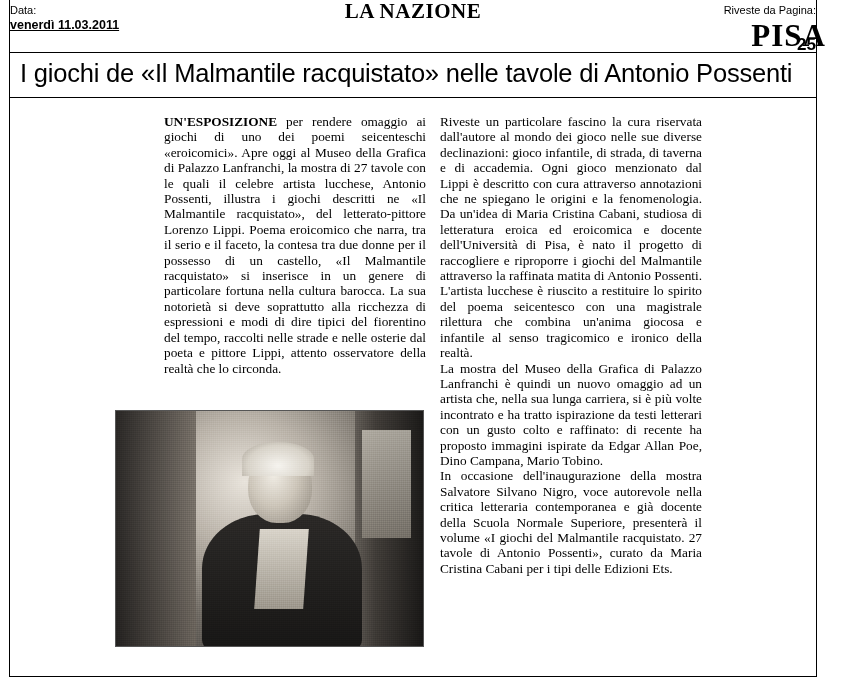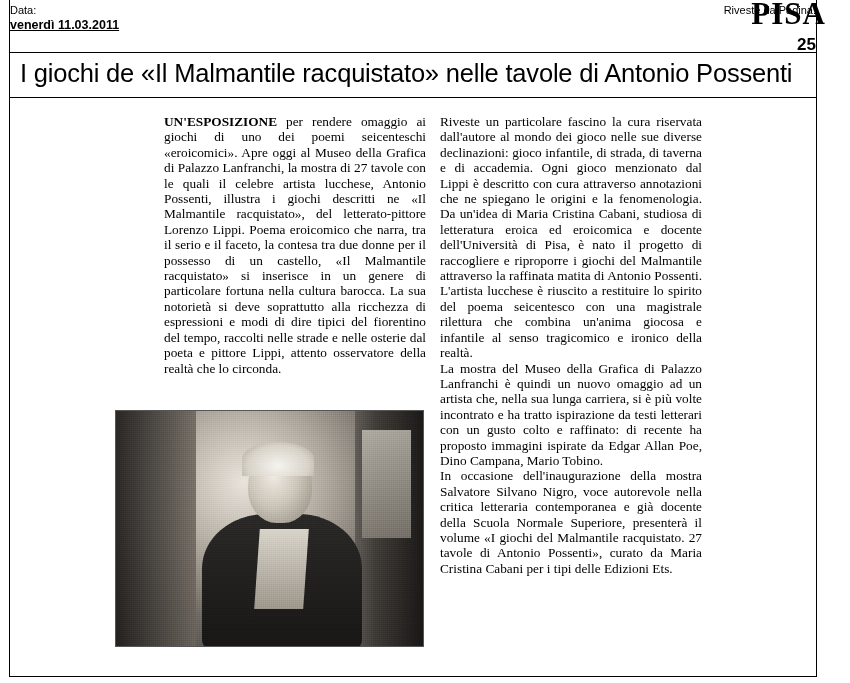--- a/index.html
+++ b/index.html
@@ -242,20 +242,21 @@
 <div class="page">
 
   <div class="page-frame"></div>
 
   <div class="masthead">
     <div class="masthead-left">
       <div class="lbl">Data:</div>
       <div class="val">venerdì 11.03.2011</div>
     </div>
     <div class="masthead-center">
+      <div class="line1">LA NAZIONE</div>
       <div class="line2">PISA</div>
     </div>
     <div class="masthead-right">
       <div class="lbl">Riveste da Pagina:</div>
       <div class="val">25</div>
     </div>
   </div>
 
   <hr class="rule">
 

